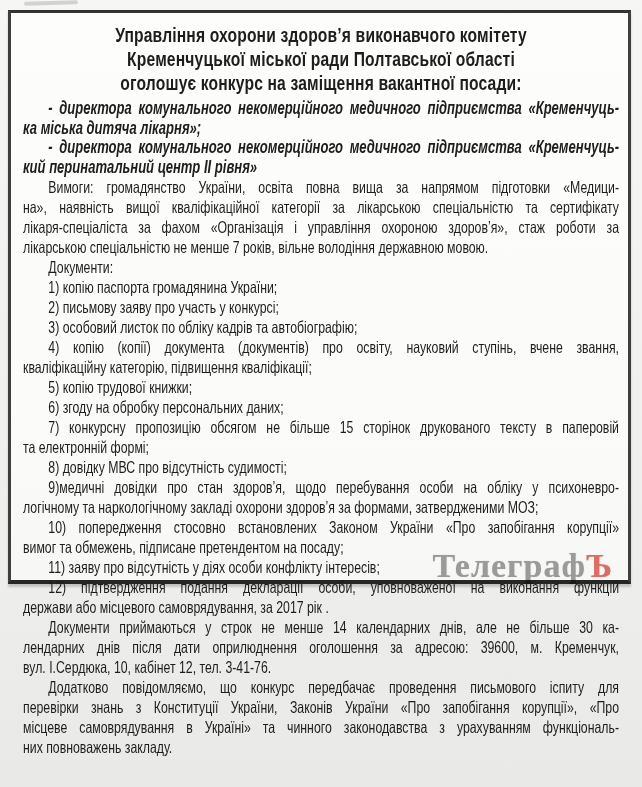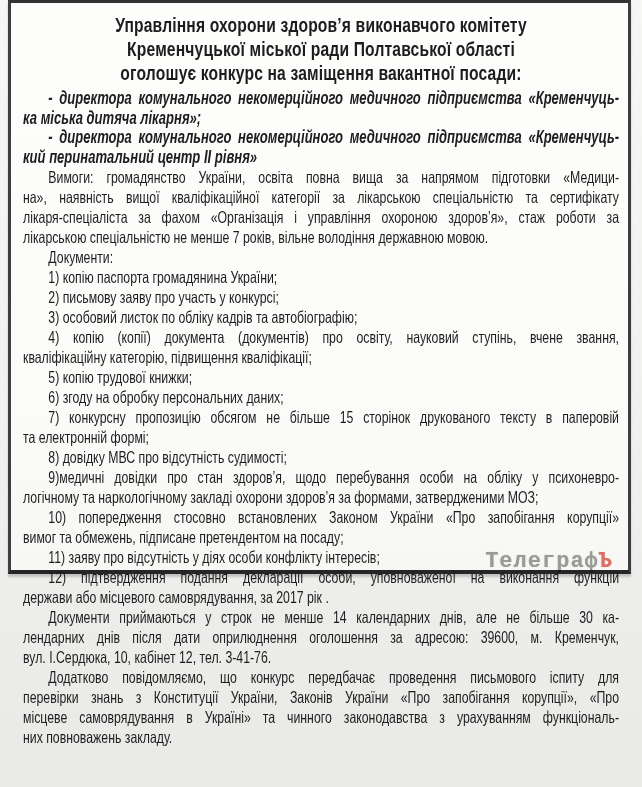--- a/index.html
+++ b/index.html
@@ -14,21 +14,21 @@
     font-family: "Liberation Sans", "DejaVu Sans", sans-serif;
     color: #1d1d1d;
   }
   .artifact {
     position: absolute; left: 24px; top: 1px;
     width: 54px; height: 4px;
     background: #c9c9c7; border-radius: 2px;
     transform: rotate(-1.5deg); opacity: .8;
   }
   .frame {
-    position: absolute; left: 8px; top: 0;
+    position: absolute; left: 8px; top: 10px;
     box-sizing: border-box;
     width: 623px; height: 574px;
     background: linear-gradient(180deg, #fdfdfc 0%, #fbfbfa 70%, #f7f7f5 100%);
     border: 3px solid #3e3e3e;
     border-top-color: #333333;
     border-bottom: 4px solid #262626;
     box-shadow: 0 3px 2px rgba(0,0,0,0.18);
   }
   
   .squeeze {
@@ -50,22 +50,22 @@
   .vline.lastln { text-align-last: auto; }
   .ln {
     font-size: 16.5px; line-height: 20px;
     text-align: justify; text-align-last: justify;
   }
   .ln.lastln { text-align-last: auto; }
   .indent { text-indent: 34px; }
   .vacancies { margin-top: 4px; }
   .watermark {
     position: absolute; right: 15px; bottom: -3px;
-    font-family: Liberation Mono, monospace;
-    font-weight: bold; font-size: 22px; line-height: 1;
+    font-family: Liberation Serif, serif;
+    font-weight: bold; font-size: 34px; line-height: 1;
     letter-spacing: 1px;
     mix-blend-mode: multiply; opacity: 0.82;
     white-space: nowrap;
   }
   .wm-gray { color: #8a8a8a; text-shadow: 0 0 1px rgba(130,130,130,0.55); }
   .wm-red  { color: #db5348; text-shadow: 0 0 1px rgba(219,83,72,0.45); }
 </style>
 </head>
 <body>
 

